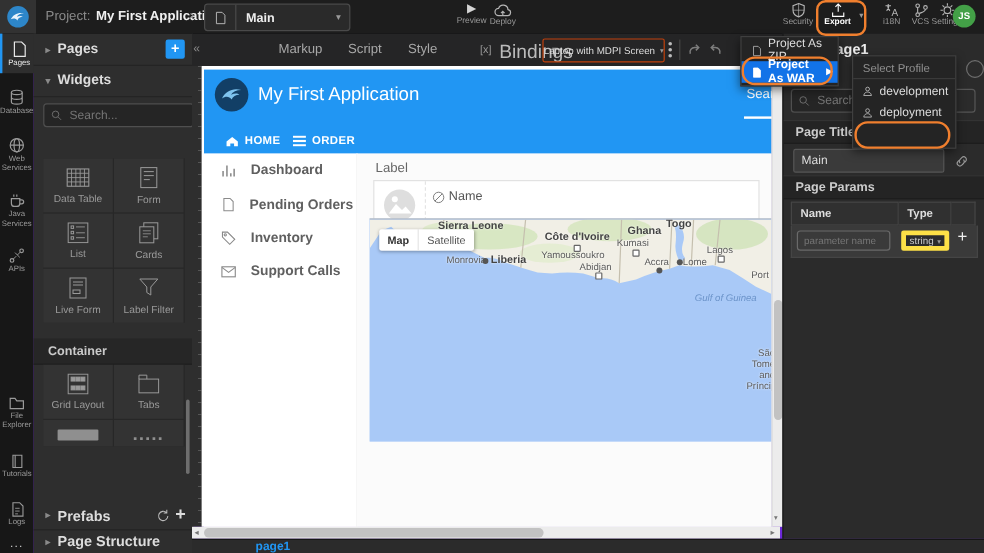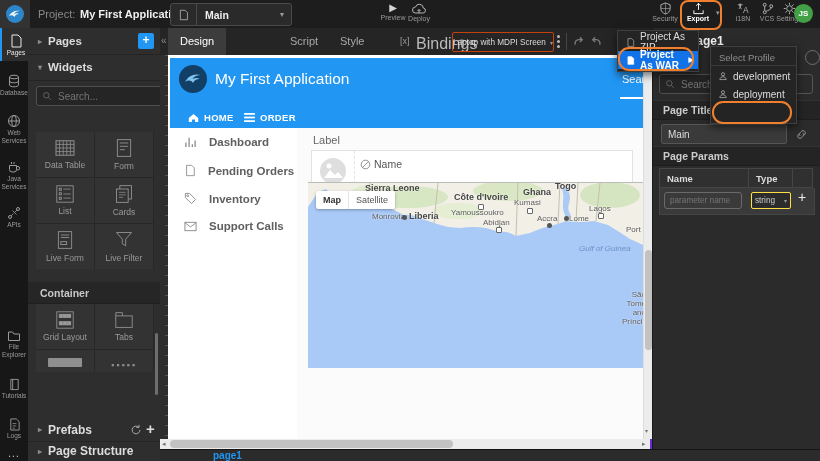--- a/index.html
+++ b/index.html
@@ -75,21 +75,21 @@
   .inspector{left:652px;top:28px;width:168px;height:421px;background:#2b2b2b;border-left:1px solid #191919;}
   .insp-strip{position:absolute;left:0;width:168px;height:20px;background:#242424;display:flex;align-items:center;
               font-weight:bold;color:#ccc;font-size:10.5px;padding-left:10px;box-sizing:border-box;border-top:1px solid #333;border-bottom:1px solid #1d1d1d;}
   .insp-input{position:absolute;background:#3a3a3a;border:1px solid #565656;border-radius:2px;color:#ddd;
               font-size:10px;display:flex;align-items:center;padding-left:6px;box-sizing:border-box;}
   .ptable-h{position:absolute;background:#303030;border:1px solid #454545;color:#ddd;font-size:9.5px;font-weight:bold;
             display:flex;align-items:center;padding-left:7px;box-sizing:border-box;}
   .ptable-b{position:absolute;background:#3a3a3a;border:1px solid #454545;border-top:none;}
   .param-input{position:absolute;background:transparent;border:1px solid #6a6a6a;border-radius:3px;color:#999;
                font-size:8.2px;padding-left:5px;box-sizing:border-box;font-family:"Liberation Sans",sans-serif;outline:none;}
-  .type-dd{position:absolute;background:#2c2c2c;border:1px solid #fde047;border-radius:2px;color:#ccc;font-size:8.2px;
+  .type-dd{position:absolute;background:#2c2c2c;border:4px solid #fde047;border-radius:2px;color:#ccc;font-size:8.2px;
            display:flex;align-items:center;justify-content:space-between;padding:0 3px;box-sizing:border-box;cursor:pointer;}
   
   .menu1{left:617px;top:30px;width:80px;height:40px;background:#242424;border:1px solid #3f3f3f;box-shadow:0 3px 8px rgba(0,0,0,.55);z-index:50;}
   .menu-row{position:absolute;left:0;width:100%;height:18px;display:flex;align-items:center;color:#ddd;font-size:10px;cursor:pointer;}
   .menu-sel{background:#1273e8;color:#fff;font-weight:bold;}
   .menu2{left:710px;top:46px;width:85px;height:76px;background:#242424;border:1px solid #3f3f3f;box-shadow:0 3px 8px rgba(0,0,0,.55);z-index:50;}
   .ring{position:absolute;border:2px solid #f07f2e;border-radius:11px;z-index:55;pointer-events:none;}
   .dots3{display:flex;flex-direction:column;align-items:center;justify-content:center;gap:2px;}
   .dots3 i{width:3px;height:3px;border-radius:50%;background:#bbb;}
 </style>
@@ -285,21 +285,21 @@
             <rect x="4" y="2" width="16" height="20"></rect>
             <path d="M7 6h10M7 9h10"></path>
             <rect x="7" y="14" width="7" height="3.5"></rect>
           </svg>
         <span>Live Form</span>
       </div>
       <div class="tile">
         <svg width="20" height="20" viewBox="0 0 24 24" fill="none" stroke="#9a9a9a">
             <path d="M3 3h18l-7 8v8l-4-2.5V11z"></path>
           </svg>
-        <span>Live Filter</span>
+        <span>Label Filter</span>
       </div>
     </div>
     <div class="wsect-head" style="top:254px;">Container</div>
     <div class="tiles" style="top:276px;">
       <div class="tile">
         <svg width="20" height="18" viewBox="0 0 24 22" fill="none" stroke="#9a9a9a">
             <rect x="2" y="1" width="20" height="20"></rect>
             <rect x="5" y="4" width="4" height="4" fill="#9a9a9a"></rect>
             <rect x="10" y="4" width="4" height="4" fill="#9a9a9a"></rect>
             <rect x="15" y="4" width="4" height="4" fill="#9a9a9a"></rect>
@@ -333,21 +333,21 @@
     </div>
     <div class="sect-row" style="top:413px;height:20px;font-size:12px;border-bottom:none;">
       <span class="tri">▸</span>
       <span>Page Structure</span>
     </div>
     <div class="abs" style="left:127px;top:305px;width:3px;height:62px;background:#6e6e6e;border-radius:2px;"></div>
   </div>
 
   <div class="abs toolbar">
     <span class="abs" style="left:1px;top:7px;color:#8a8a8a;font-size:10px;">«</span>
-    <div class="tab active" style="left:8px;">Design</div>
+    <div class="tab" style="left:60px;">Markup</div>
     <div class="tab" style="left:118px;">Script</div>
     <div class="tab" style="left:168px;">Style</div>
     <span class="abs" style="left:240px;top:8px;color:#999;font-size:9px;">[x]</span>
     <span class="abs" style="left:256px;top:7px;color:#bbb;font-size:16px;">Bindings</span>
     <span class="abs" style="left:300px;top:9px;color:#999;font-size:7px;">▾</span>
     <div class="device-dd">
       <span>Laptop with MDPI Screen</span>
       <span style="margin-left:4px;font-size:6px;color:#999;">▾</span>
     </div>
     <div class="abs dots3" style="left:394px;top:6px;width:8px;height:15px;">

